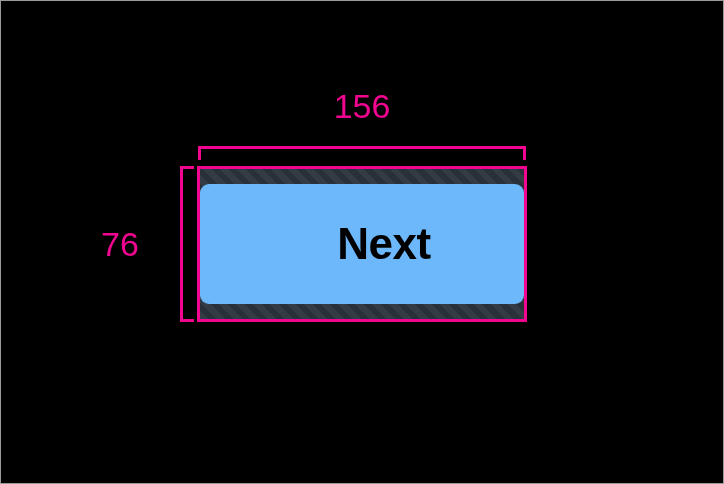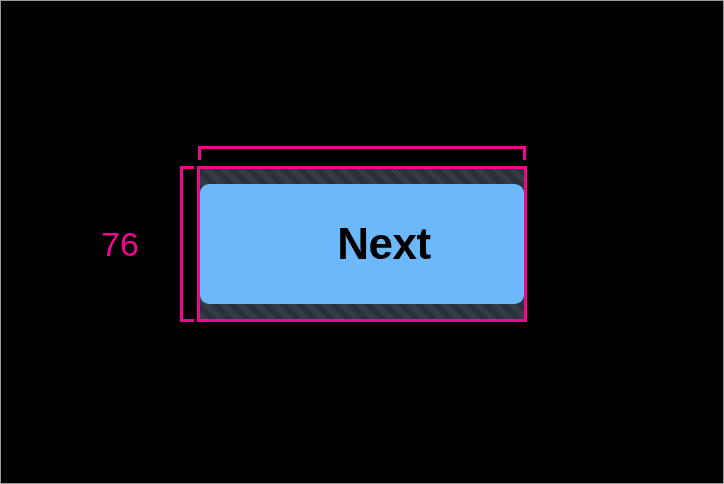--- a/index.html
+++ b/index.html
@@ -133,20 +133,21 @@
     font-weight: normal;
     line-height: 1;
     user-select: none;
   }
 </style>
 </head>
 <body>
 
 <div class="screen">
 
+  <div class="width-label">156</div>
 
   <div class="width-bracket"></div>
 
   <div class="height-label">76</div>
 
   <div class="height-bracket"></div>
 
   <div class="element-box">
 
     <div class="button-face">

